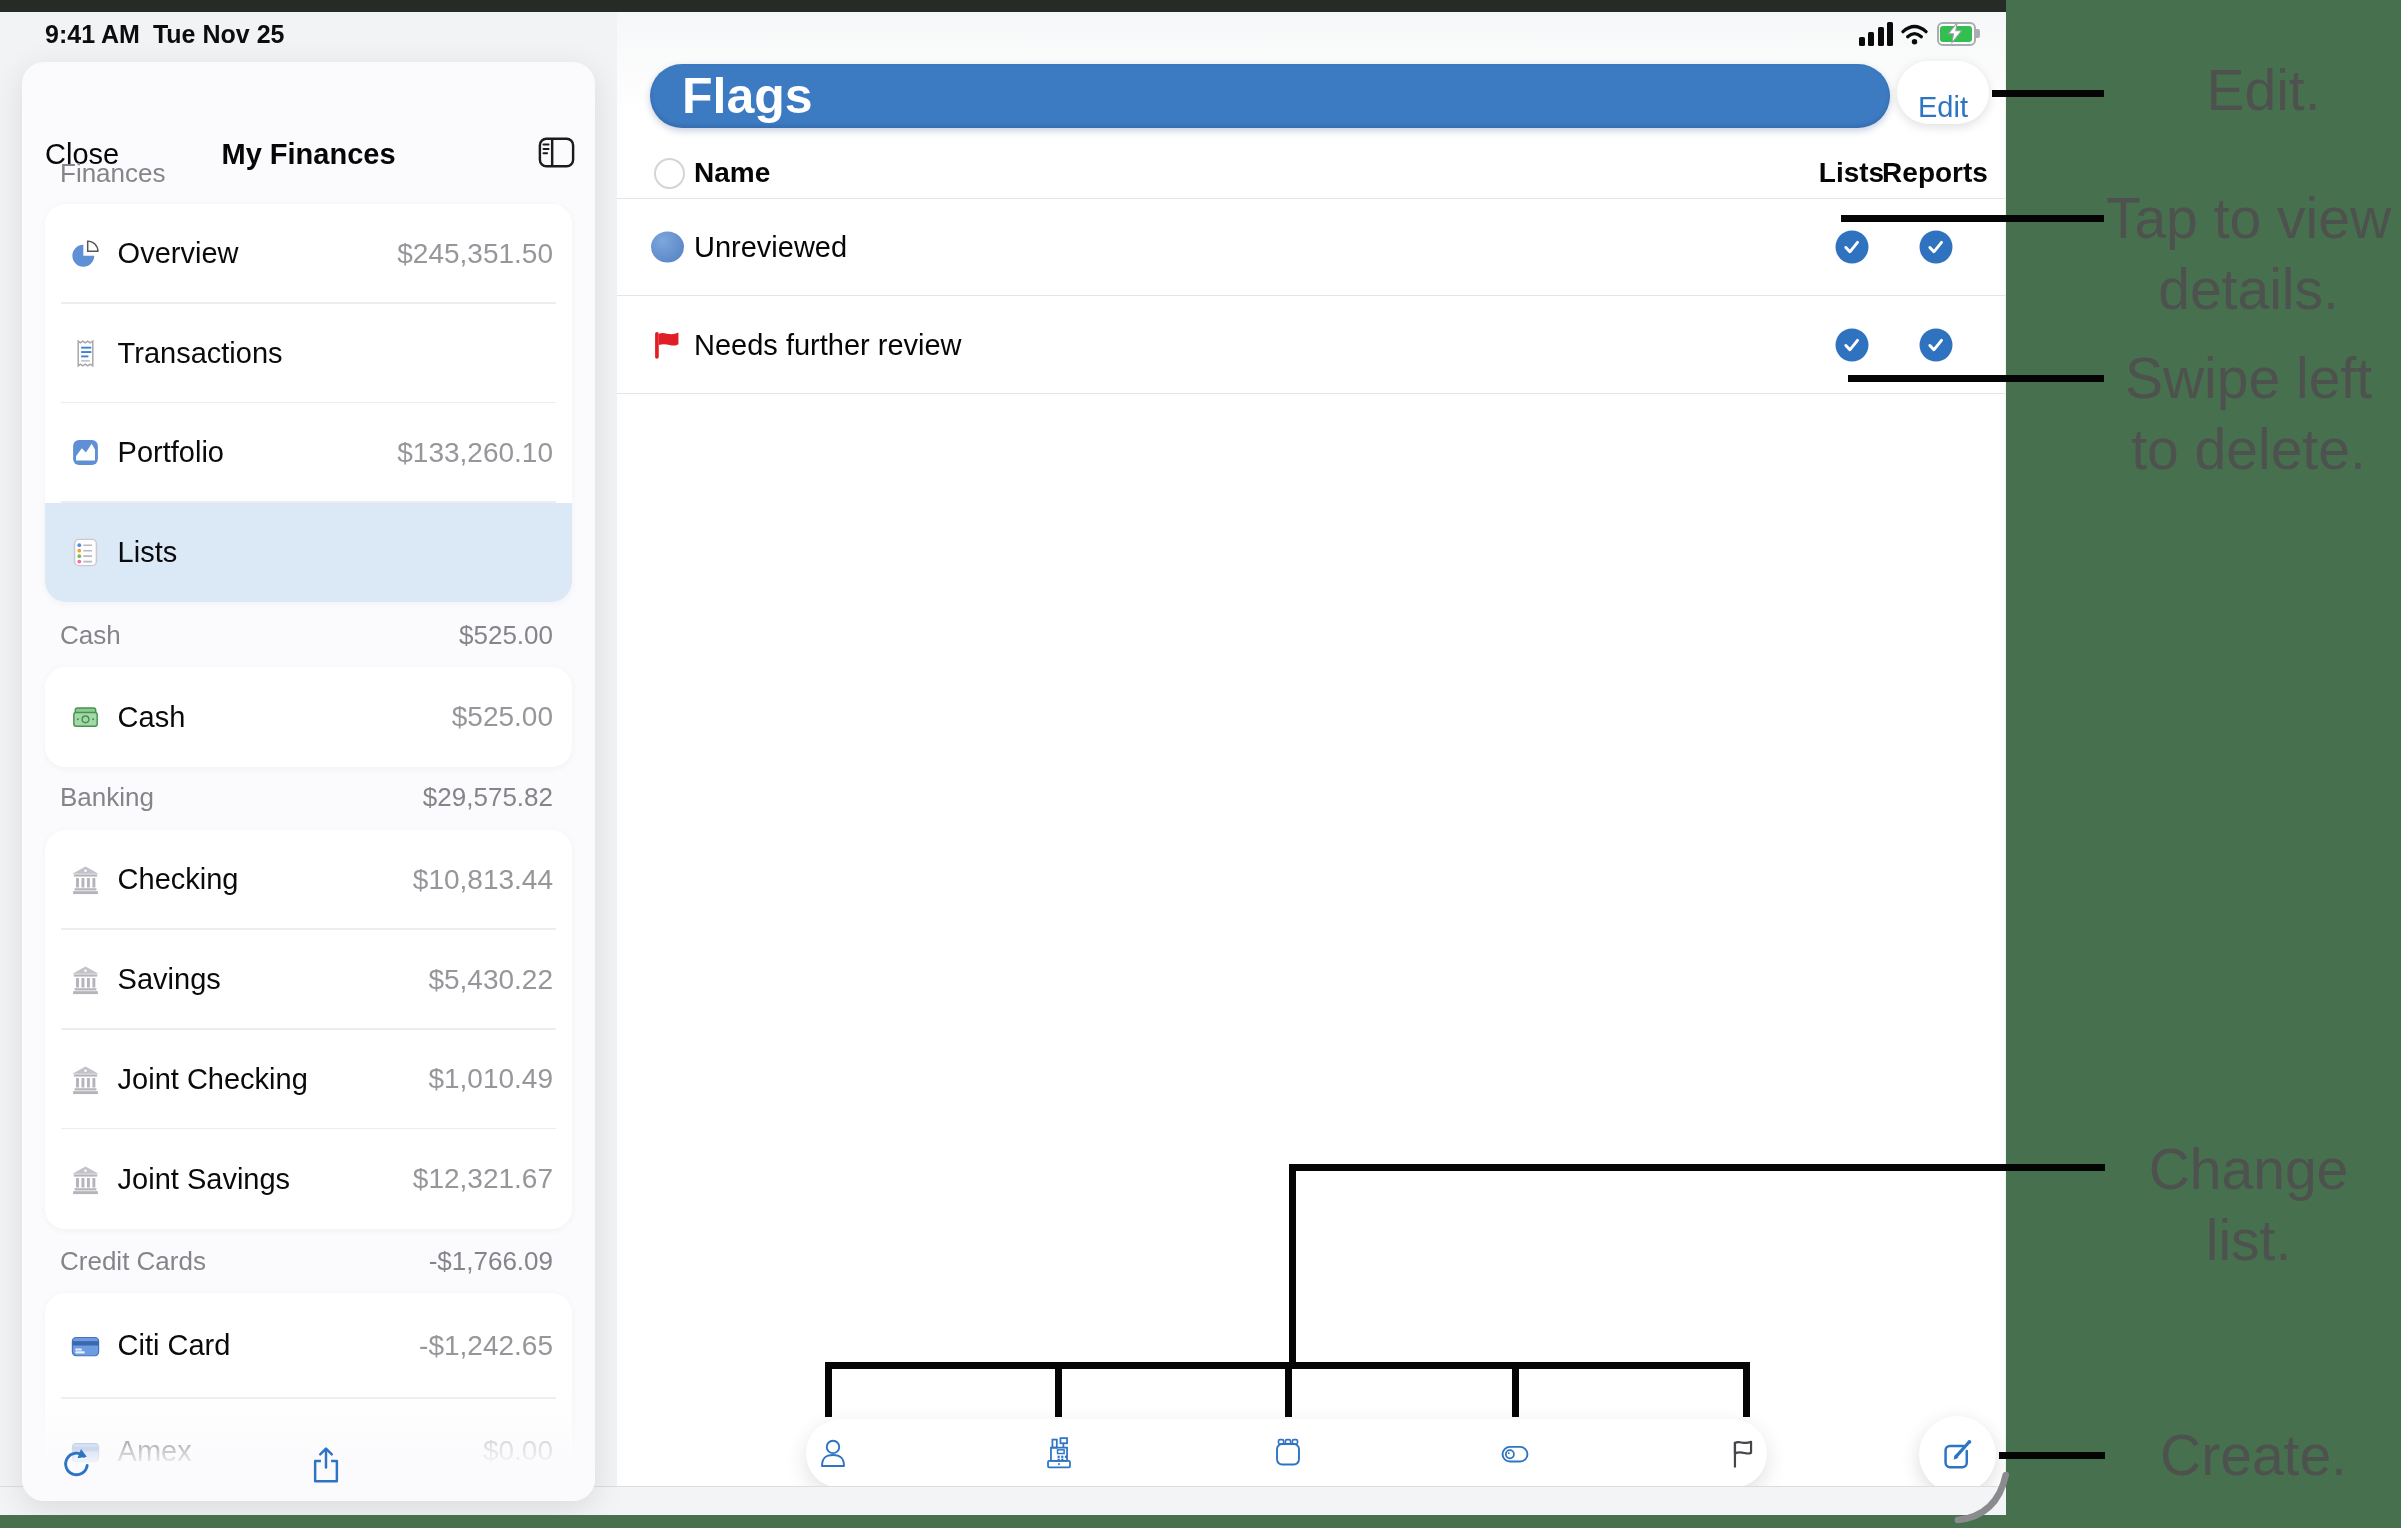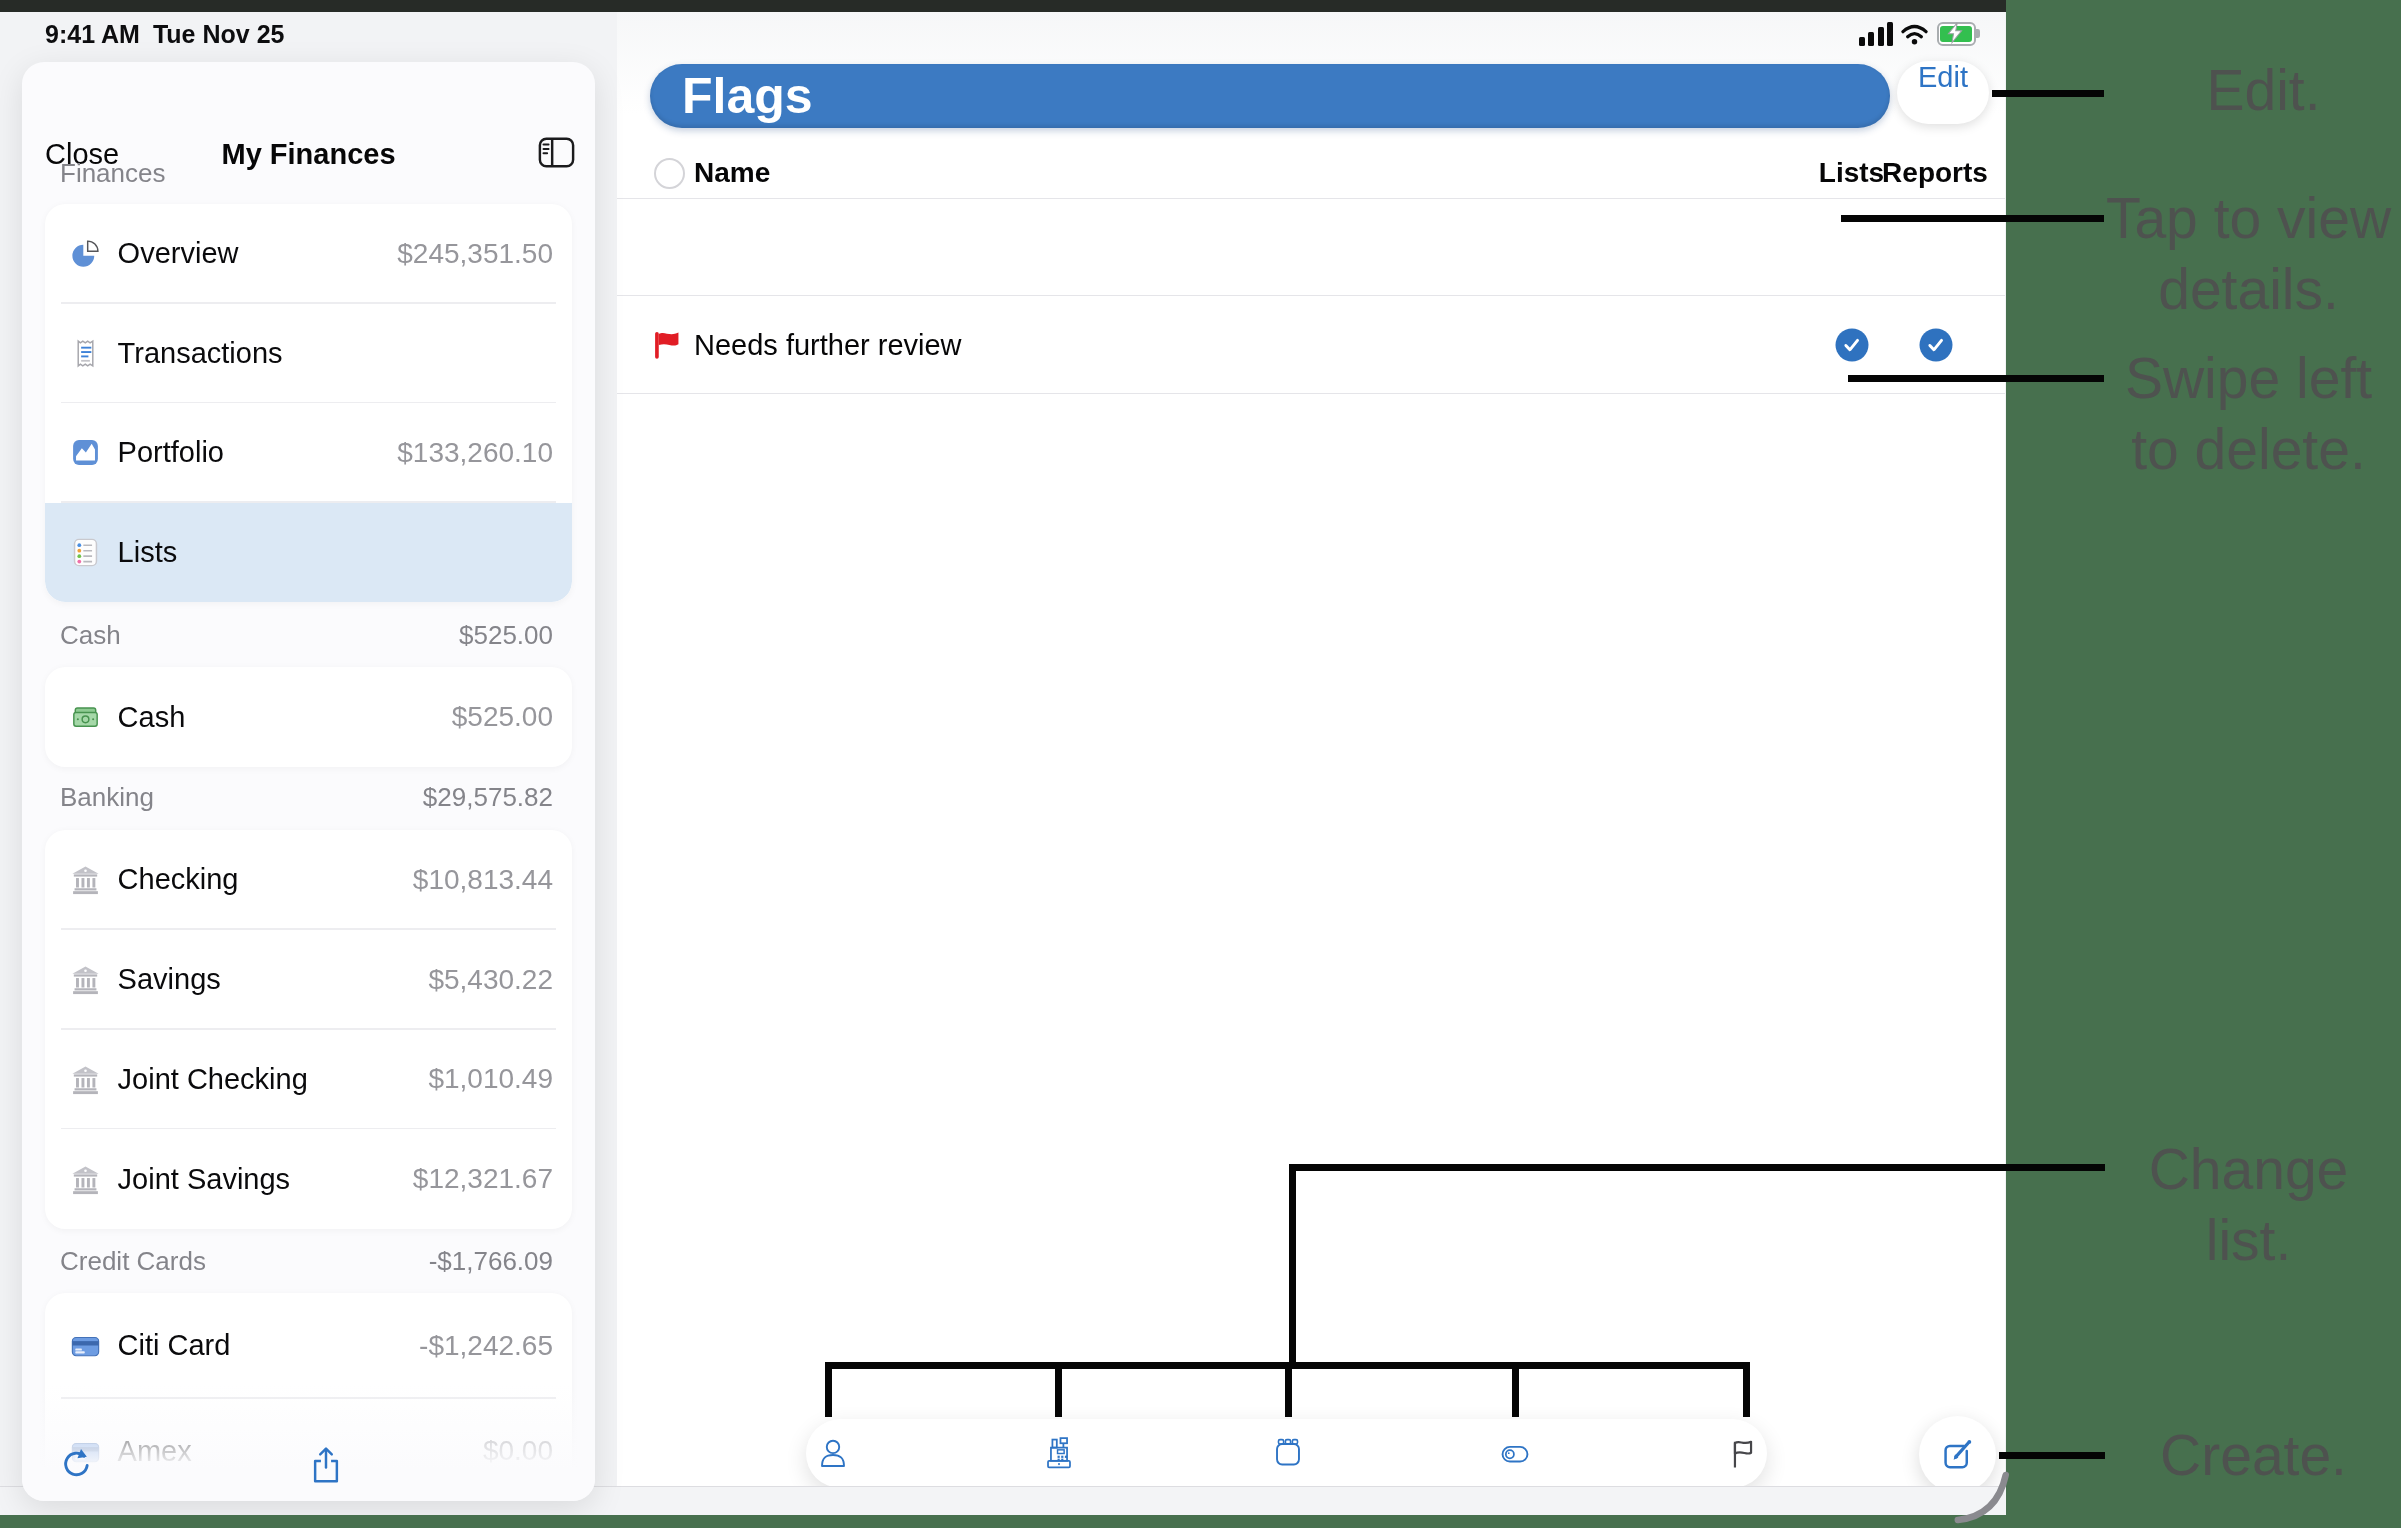--- a/index.html
+++ b/index.html
@@ -38,21 +38,21 @@
   .sb-refresh{position:absolute;left:36px;top:1384px;}
   .sb-share{position:absolute;left:285px;top:1383px;}
   
   .main{position:absolute;left:617px;top:11.6px;width:1388px;height:1474px;
         background:linear-gradient(#f6f7f8, #ffffff 102px);}
   .flags-pill{position:absolute;left:33px;top:52px;width:1240px;height:64px;border-radius:32px;
         background:#3c7ac2;box-shadow:0 2.9px 7.3px rgba(30,70,130,.25), inset 0 -2.2px 4.4px rgba(0,0,0,.12);
         display:flex;align-items:center;padding-left:32px;box-sizing:border-box;}
   .flags-pill span{color:#fff;font-size:50px;font-weight:700;}
   .edit-btn{position:absolute;left:1280px;top:49px;width:92px;height:63px;border-radius:32px;background:#fff;
-        box-shadow:0 2.9px 10.2px rgba(0,0,0,.13);display:flex;align-items:flex-start;justify-content:center;
+        box-shadow:0 2.9px 10.2px rgba(0,0,0,.13);display:flex;align-items:flex-end;justify-content:center;
         font-size:29px;color:#2e74c5;}
   .th-circle{position:absolute;left:37px;top:146px;width:31px;height:31px;border-radius:50%;border:2.2px solid #d4d4d8;box-sizing:border-box;background:#fff;}
   .th-name{position:absolute;left:77px;top:145px;font-size:28px;font-weight:600;color:#060607;line-height:32px;}
   .th-lists{position:absolute;left:1191px;width:87px;top:145px;text-align:center;font-size:28px;font-weight:600;color:#060607;line-height:32px;}
   .th-reports{position:absolute;left:1260px;width:116px;top:145px;text-align:center;font-size:28px;font-weight:600;color:#060607;line-height:32px;}
   .sep{position:absolute;left:0;right:0;height:1.5px;background:#e5e5e9;}
   .trow{position:absolute;left:0;right:0;height:96px;}
   .trow .name{position:absolute;left:77px;top:50%;transform:translateY(-50%);font-size:29px;color:#060607;}
   .dot-icon{position:absolute;left:34px;top:50%;transform:translateY(-50%);width:33px;height:31px;border-radius:50%;
         background:radial-gradient(circle at 35% 30%, #7da6dd, #517fc0);}
@@ -93,20 +93,34 @@
       <div class="edit-btn">
         <span>Edit</span>
       </div>
 
       <div class="th-circle"></div>
       <div class="th-name">Name</div>
       <div class="th-lists">Lists</div>
       <div class="th-reports">Reports</div>
       <div class="sep" style="top:186px"></div>
 
+      <div class="trow" style="top:187px">
+        <div class="dot-icon"></div>
+        <div class="name">Unreviewed</div>
+        <div class="chk" style="left:1235px">
+          <svg width="20.4" height="20.4" viewBox="0 0 28 28">
+            <polyline points="6,15 11.5,21 22,8" fill="none" stroke="#ffffff" stroke-width="4" stroke-linecap="round" stroke-linejoin="round"></polyline>
+          </svg>
+        </div>
+        <div class="chk" style="left:1319px">
+          <svg width="20.4" height="20.4" viewBox="0 0 28 28">
+            <polyline points="6,15 11.5,21 22,8" fill="none" stroke="#ffffff" stroke-width="4" stroke-linecap="round" stroke-linejoin="round"></polyline>
+          </svg>
+        </div>
+      </div>
       <div class="sep" style="top:283px"></div>
 
       <div class="trow" style="top:285px">
         <svg class="rowflag" width="35" height="35" viewBox="0 0 48 48">
           <rect x="7" y="6" width="5" height="37" rx="2.5" fill="#e11d25"></rect>
           <path d="M12 9 C20 4 26 13 39 7 L39 23 C31 28 24 20 12 24 Z" fill="#e11d25"></path>
         </svg>
         <div class="name">Needs further review</div>
         <div class="chk" style="left:1235px">
           <svg width="20.4" height="20.4" viewBox="0 0 28 28">

